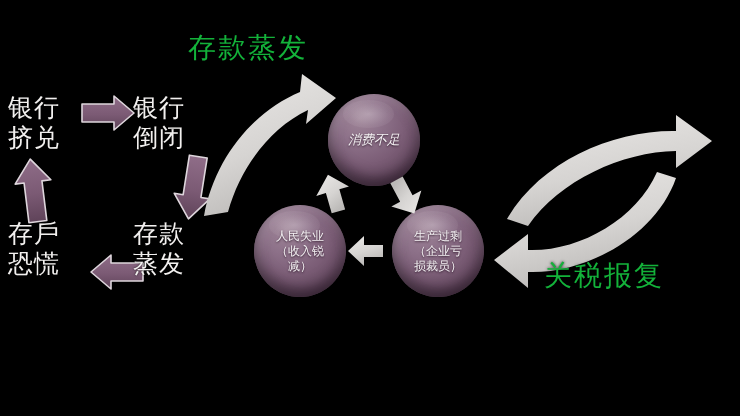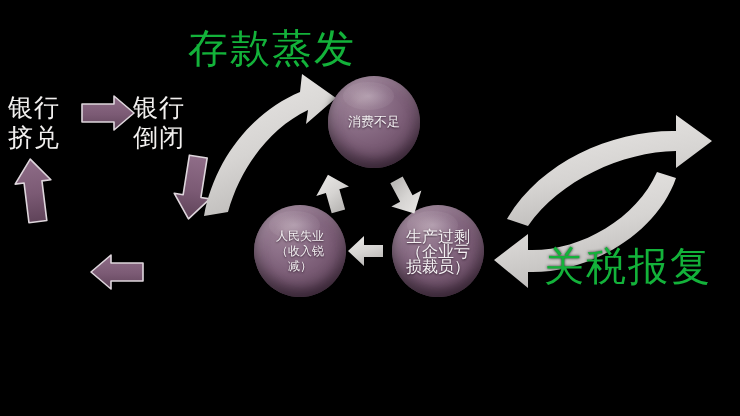--- a/index.html
+++ b/index.html
@@ -34,29 +34,29 @@
   }
   #lbl-bank-run   { left: 8px;   top: 92px;  width: 96px; }
   #lbl-bank-fail  { left: 133px; top: 92px;  width: 96px; }
   #lbl-deposit-ev { left: 133px; top: 218px; width: 96px; }
   #lbl-panic      { left: 8px;   top: 218px; width: 96px; }
 
   
   .glabel {
     position: absolute;
     color: #13b23a;
-    font-size: 40px;
+    font-size: 28px;
     line-height: 36px;
     letter-spacing: 2px;
     white-space: pre;
     text-shadow: 0 0 3px rgba(0,0,0,0.8);
   }
   #lbl-g-deposit { left: 188px; top: 30px; }
   #lbl-g-barrier { left: 502px; top: 85px; }
-  #lbl-g-retal   { left: 544px; top: 248px; }
+  #lbl-g-retal   { left: 544px; top: 258px; }
 
   
   .sphere {
     position: absolute;
     border-radius: 50%;
     background:
       radial-gradient(circle at 34% 26%,
         #9e8497 0%,
         #8d7189 26%,
         #7b5d76 52%,
@@ -86,31 +86,31 @@
   }
   .sphere-text {
     position: relative;
     z-index: 2;
     color: #f4f1f3;
     text-align: center;
     white-space: pre-line;
     text-shadow: 0 1px 2px rgba(40,20,36,0.85);
   }
   #sphere-consumption {
-    left: 328px; top: 76px; width: 92px; height: 92px;
+    left: 328px; top: 94px; width: 92px; height: 92px; font-style: italic;
   }
   #sphere-consumption .sphere-text { font-size: 13px; line-height: 16px; }
   #sphere-unemployment {
     left: 254px; top: 205px; width: 92px; height: 92px;
   }
   #sphere-unemployment .sphere-text { font-size: 12px; line-height: 15px; text-align: center; }
   #sphere-overproduction {
     left: 392px; top: 205px; width: 92px; height: 92px;
   }
-  #sphere-overproduction .sphere-text { font-size: 16px; line-height: 15px; }
+  #sphere-overproduction .sphere-text { font-size: 12px; line-height: 15px; }
 </style>
 </head>
 <body>
 
 <div id="stage">
 
   <svg class="layer" viewBox="0 0 740 416">
     <defs>
       <linearGradient id="pgrad" x1="0" y1="0" x2="0" y2="1">
         <stop offset="0%" stop-color="#8f6d88"></stop>
@@ -205,17 +205,21 @@
 
     <g>
       <path d="M 383 245 L 364 245 L 364 236 L 348 251 L 364 266 L 364 257 L 383 257 Z" fill="url(#ggrad)"></path>
     </g>
   </svg>
 
   <div class="wlabel" id="lbl-bank-run">银行
 挤兑</div>
   <div class="wlabel" id="lbl-bank-fail">银行
 倒闭</div>
+  <div class="wlabel" id="lbl-deposit-ev">存款
+蒸发</div>
+  <div class="wlabel" id="lbl-panic">存戶
+恐慌</div>
 
   <div class="glabel" id="lbl-g-deposit">存款蒸发</div>
   <div class="glabel" id="lbl-g-retal">关税报复</div>
 
 </div>
 
 </body></html>

